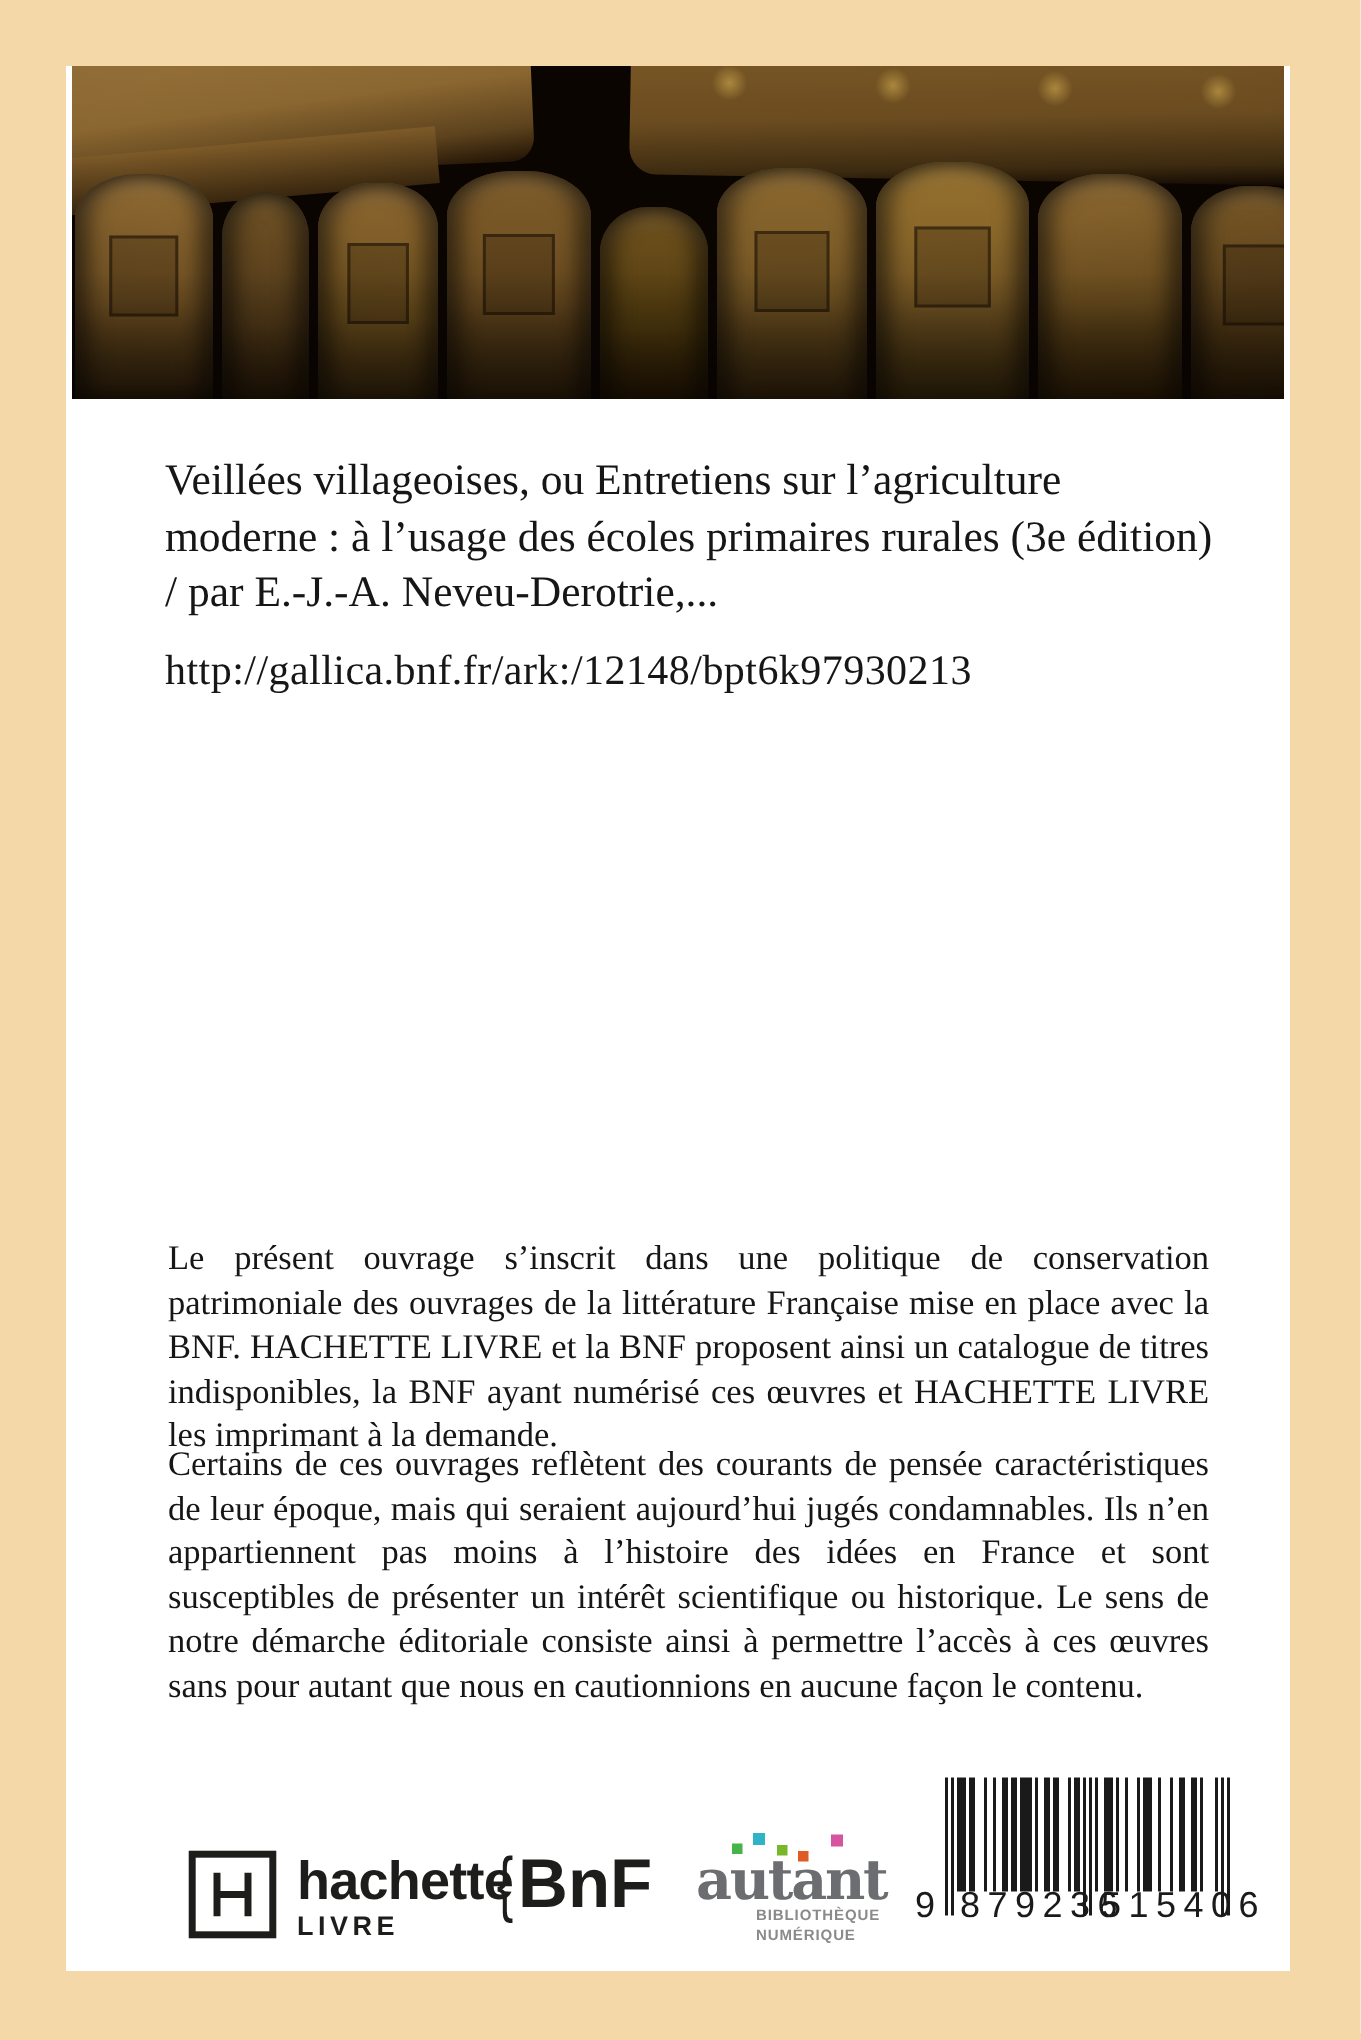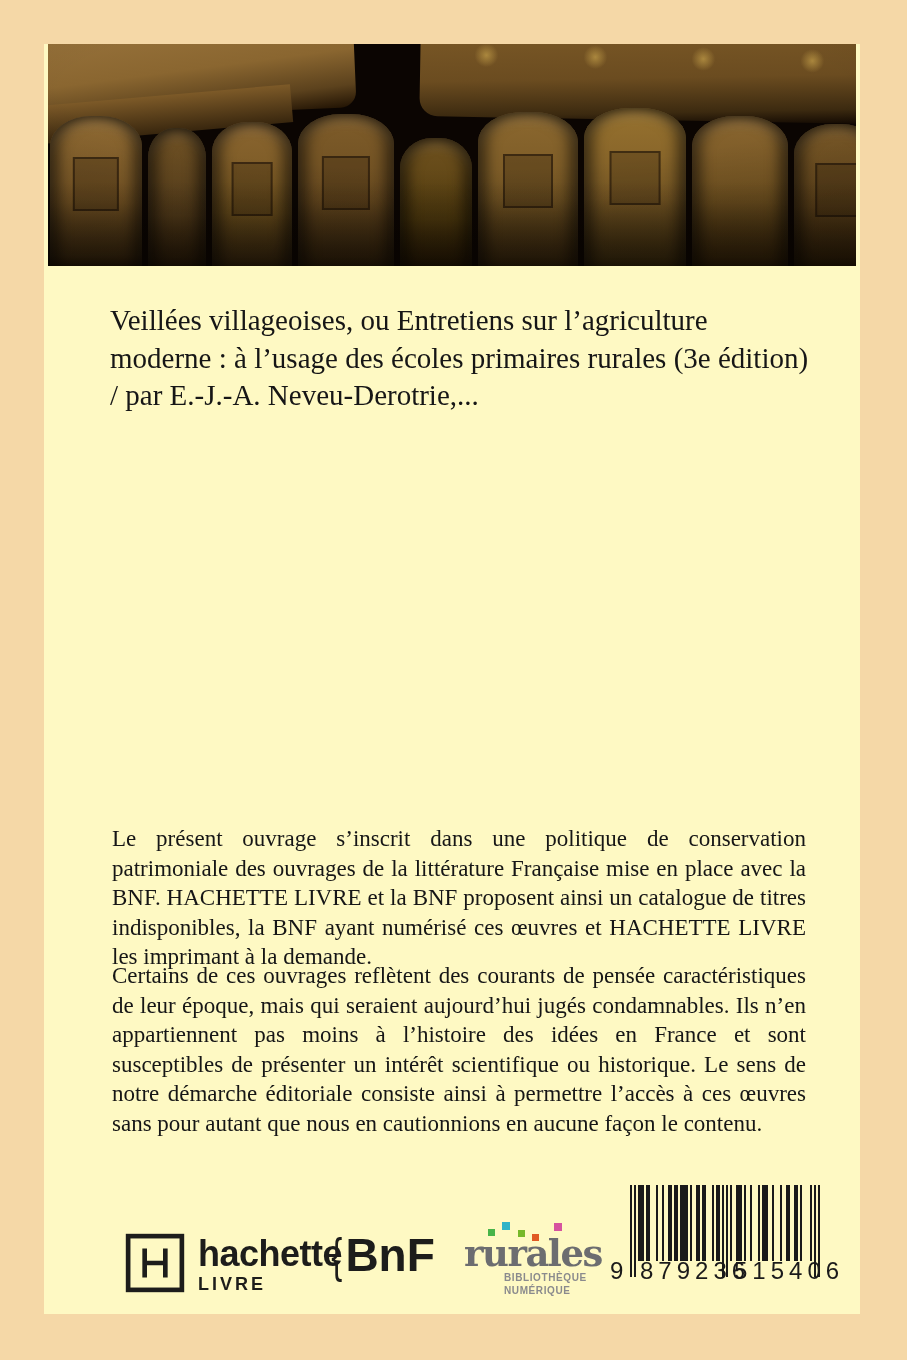--- a/index.html
+++ b/index.html
@@ -1,19 +1,19 @@
 <!DOCTYPE html>
 <html><head>
 <meta charset="utf-8">
 <style>
   html,body{margin:0;padding:0;}
   body{width:907px;height:1360px;}
   .canvas{position:relative;width:907px;height:1360px;background:#f5d8a7;overflow:hidden;
           font-family:"Liberation Serif", serif;color:#161616;}
-  .cover{position:absolute;left:44px;top:44px;width:816px;height:1270px;background:#fef9c3;}
+  .cover{position:absolute;left:44px;top:44px;width:816px;height:1270px;background:#ffffff;}
 
   
   .photo{position:absolute;left:4px;top:0;width:808px;height:222px;background:#0b0502;overflow:hidden;}
   .lying-left{position:absolute;left:-8px;top:-10px;width:39%;height:36%;
       background:linear-gradient(175deg,#96713a 0%,#8a6630 45%,#5c421d 78%,#201203 100%);
       transform:rotate(-2.5deg);border-radius:0 0 16px 6px;}
   .lying-left2{position:absolute;left:-6px;top:23%;width:31%;height:17%;
       background:linear-gradient(180deg,#7d5a28,#38260e);transform:rotate(-5deg);}
   .lying-right{position:absolute;left:46%;top:-8px;width:56%;height:38%;
       background:linear-gradient(178deg,#7a5826 0%,#6b4c20 50%,#3c2a10 85%,#120902 100%);
@@ -99,20 +99,21 @@
         <div class="spine s5"></div>
         <div class="spine s6 lbl"></div>
         <div class="spine s7 lbl"></div>
         <div class="spine s8"></div>
         <div class="spine s9 lbl"></div>
       </div>
       <div class="photo-vignette"></div>
     </div>
 
     <div class="title">Veillées villageoises, ou Entretiens sur l’agriculture moderne : à l’usage des écoles primaires rurales (3e édition) / par E.-J.-A. Neveu-Derotrie,...</div>
+    <div class="url">http://gallica.bnf.fr/ark:/12148/bpt6k97930213</div>
     <div class="para p1">Le présent ouvrage s’inscrit dans une politique de conservation patrimoniale des ouvrages de la littérature Française mise en place avec la BNF. HACHETTE LIVRE et la BNF proposent ainsi un catalogue de titres indisponibles, la BNF ayant numérisé ces œuvres et HACHETTE LIVRE les imprimant à la demande.</div>
     <div class="para p2">Certains de ces ouvrages reflètent des courants de pensée caractéristiques de leur époque, mais qui seraient aujourd’hui jugés condamnables. Ils n’en appartiennent pas moins à l’histoire des idées en France et sont susceptibles de présenter un intérêt scientifique ou historique. Le sens de notre démarche éditoriale consiste ainsi à permettre l’accès à ces œuvres sans pour autant que nous en cautionnions en aucune façon le contenu.</div>
 
     <div class="hachette">
       <svg class="h-icon" viewBox="0 0 60 60" fill="none" stroke="#1d1d1b" stroke-width="4.5">
         <rect x="4" y="4" width="52" height="52"></rect>
         <path d="M20 16 V44 M40 16 V44 M20 30 H40"></path>
       </svg>
       <div>
         <div class="h-word">hachette</div>
@@ -126,21 +127,21 @@
     </div>
 
     <div class="gallica">
       <div class="g-pixels">
           <div class="g-px" style="left: 24px; top: 9px; width: 7px; height: 7px; background: rgb(71, 180, 73);"></div>
           <div class="g-px" style="left: 38px; top: 2px; width: 8px; height: 8px; background: rgb(47, 179, 199);"></div>
           <div class="g-px" style="left: 54px; top: 10px; width: 7px; height: 7px; background: rgb(118, 184, 42);"></div>
           <div class="g-px" style="left: 68px; top: 14px; width: 7px; height: 7px; background: rgb(224, 90, 36);"></div>
           <div class="g-px" style="left: 90px; top: 3px; width: 8px; height: 8px; background: rgb(214, 83, 159);"></div>
         </div>
-      <div class="g-word">rurales</div>
+      <div class="g-word">autant</div>
       <div class="g-sub">
         <div>BIBLIOTHÈQUE</div>
         <div>NUMÉRIQUE</div>
       </div>
     </div>
 
     <div class="barcode">
       <div class="bc-bars">
           <div class="mod on tall"></div>
           <div class="mod tall"></div>

